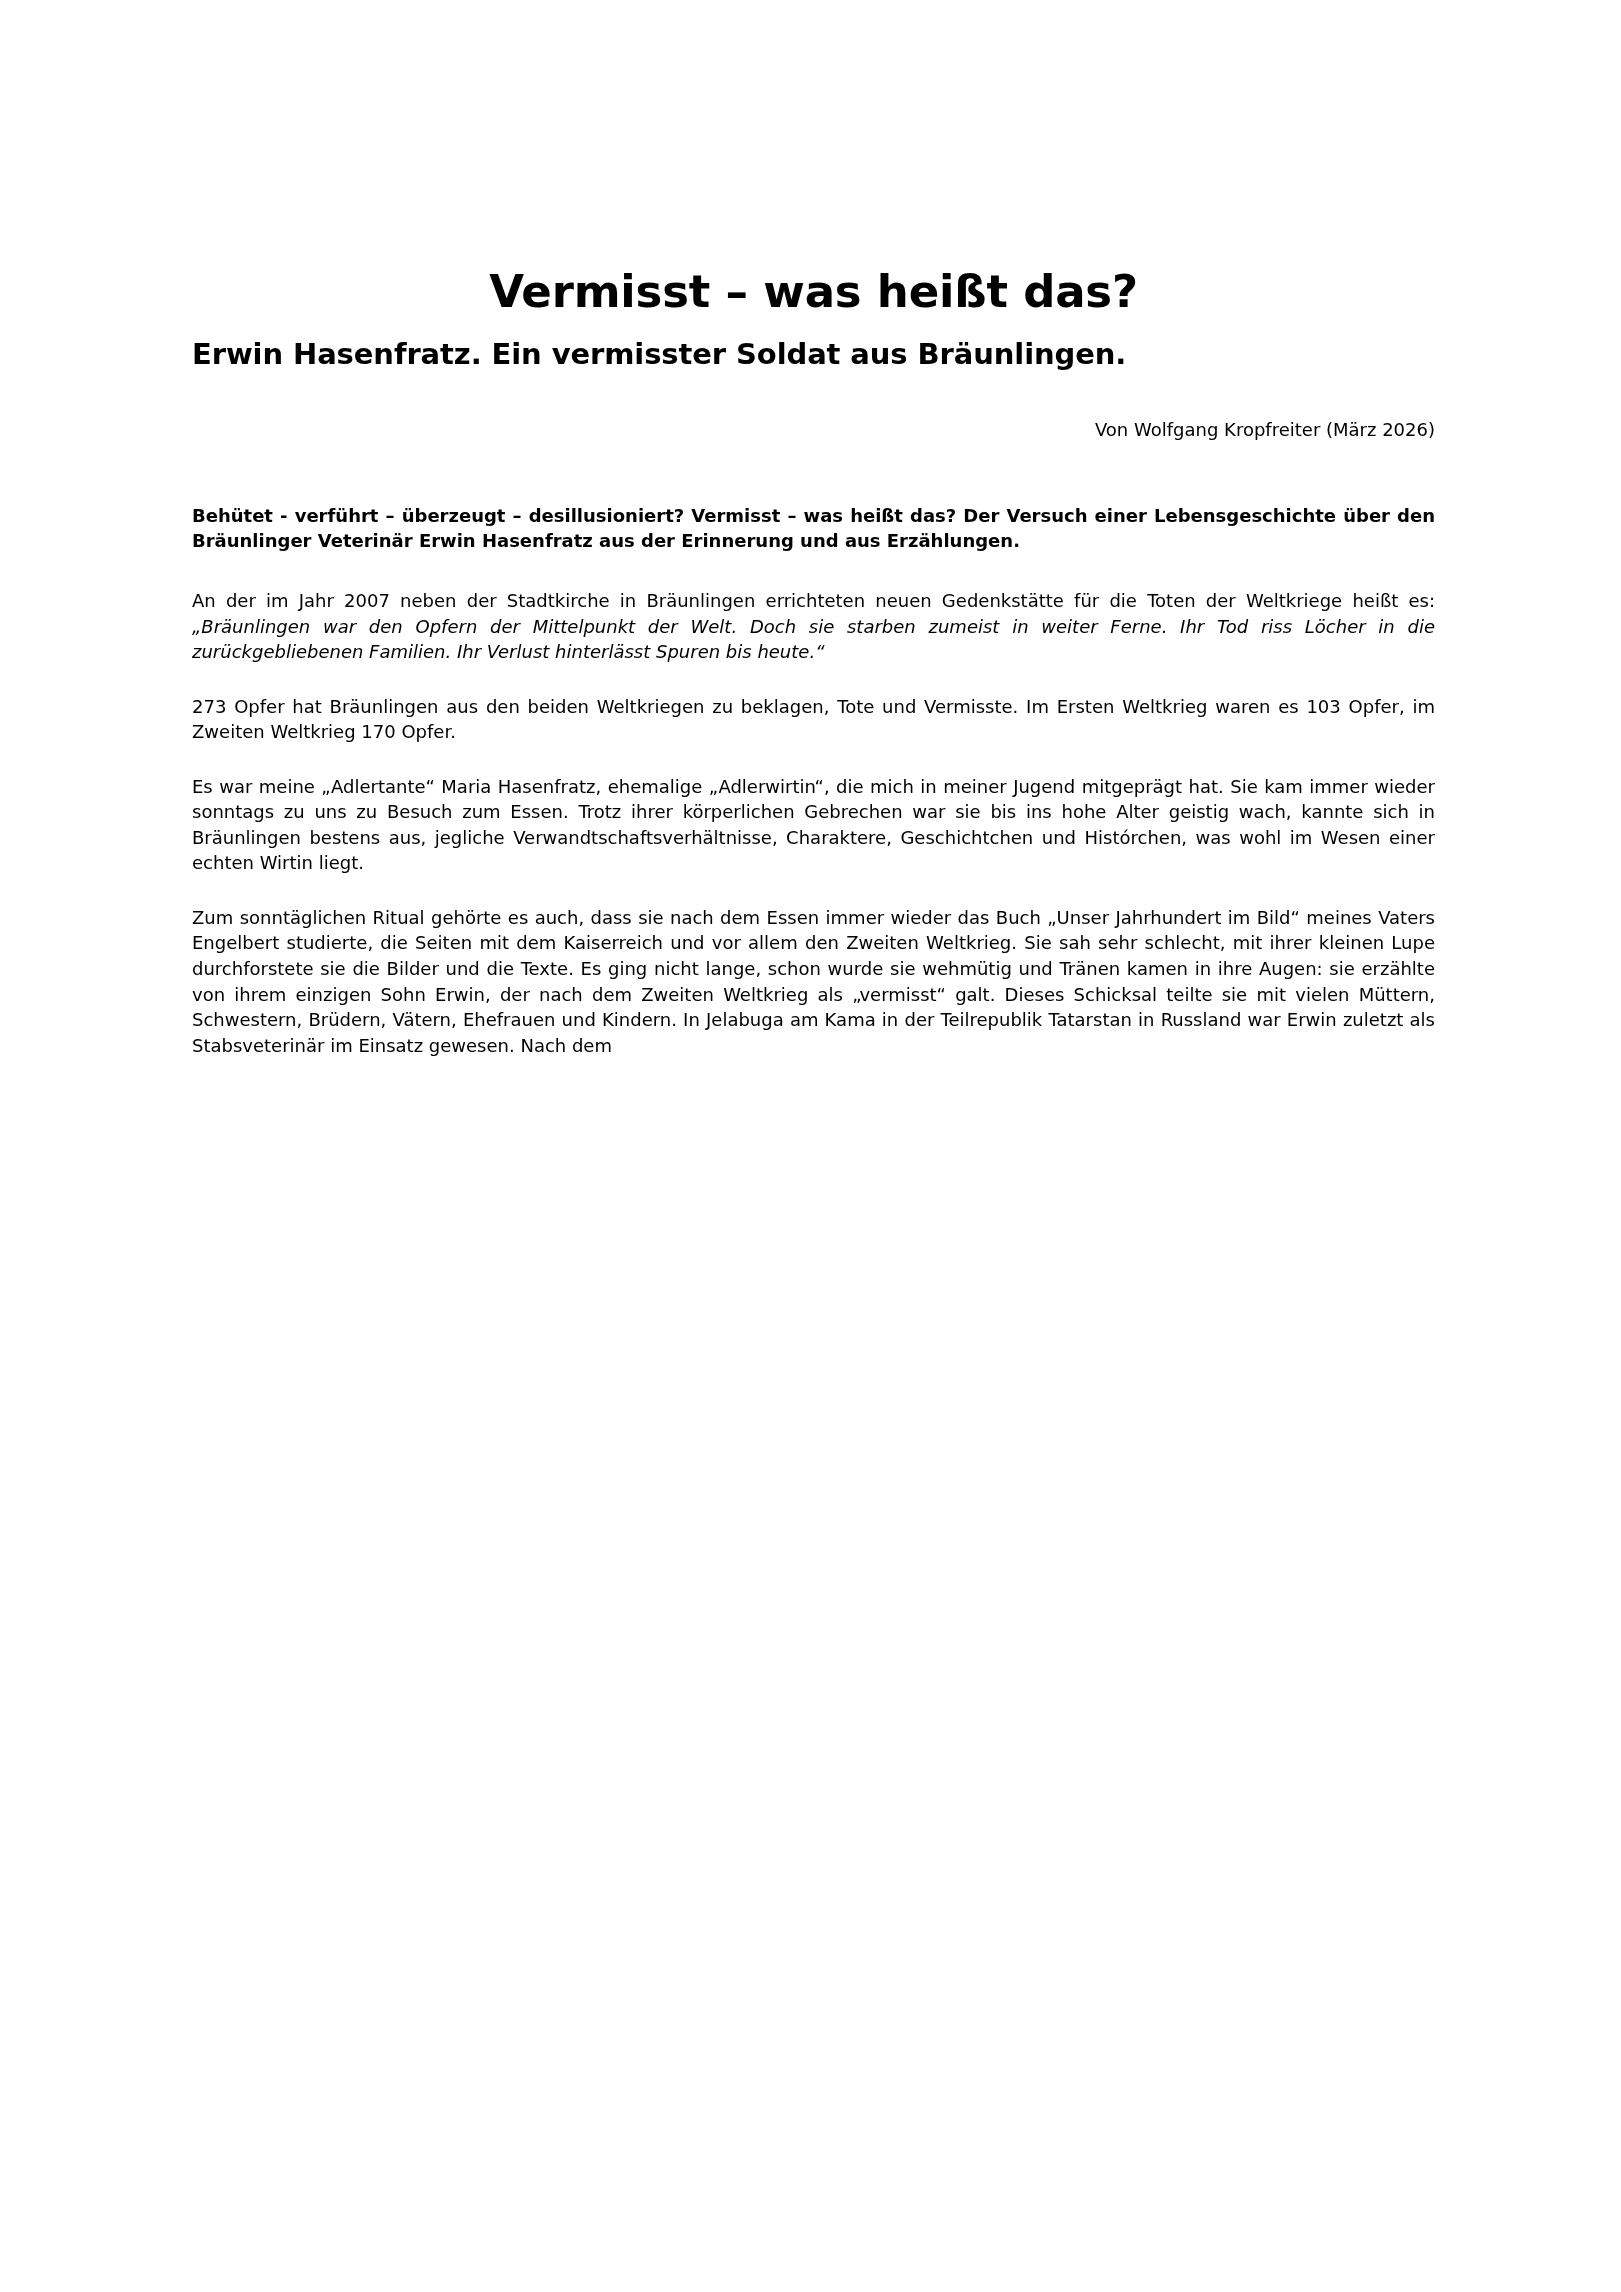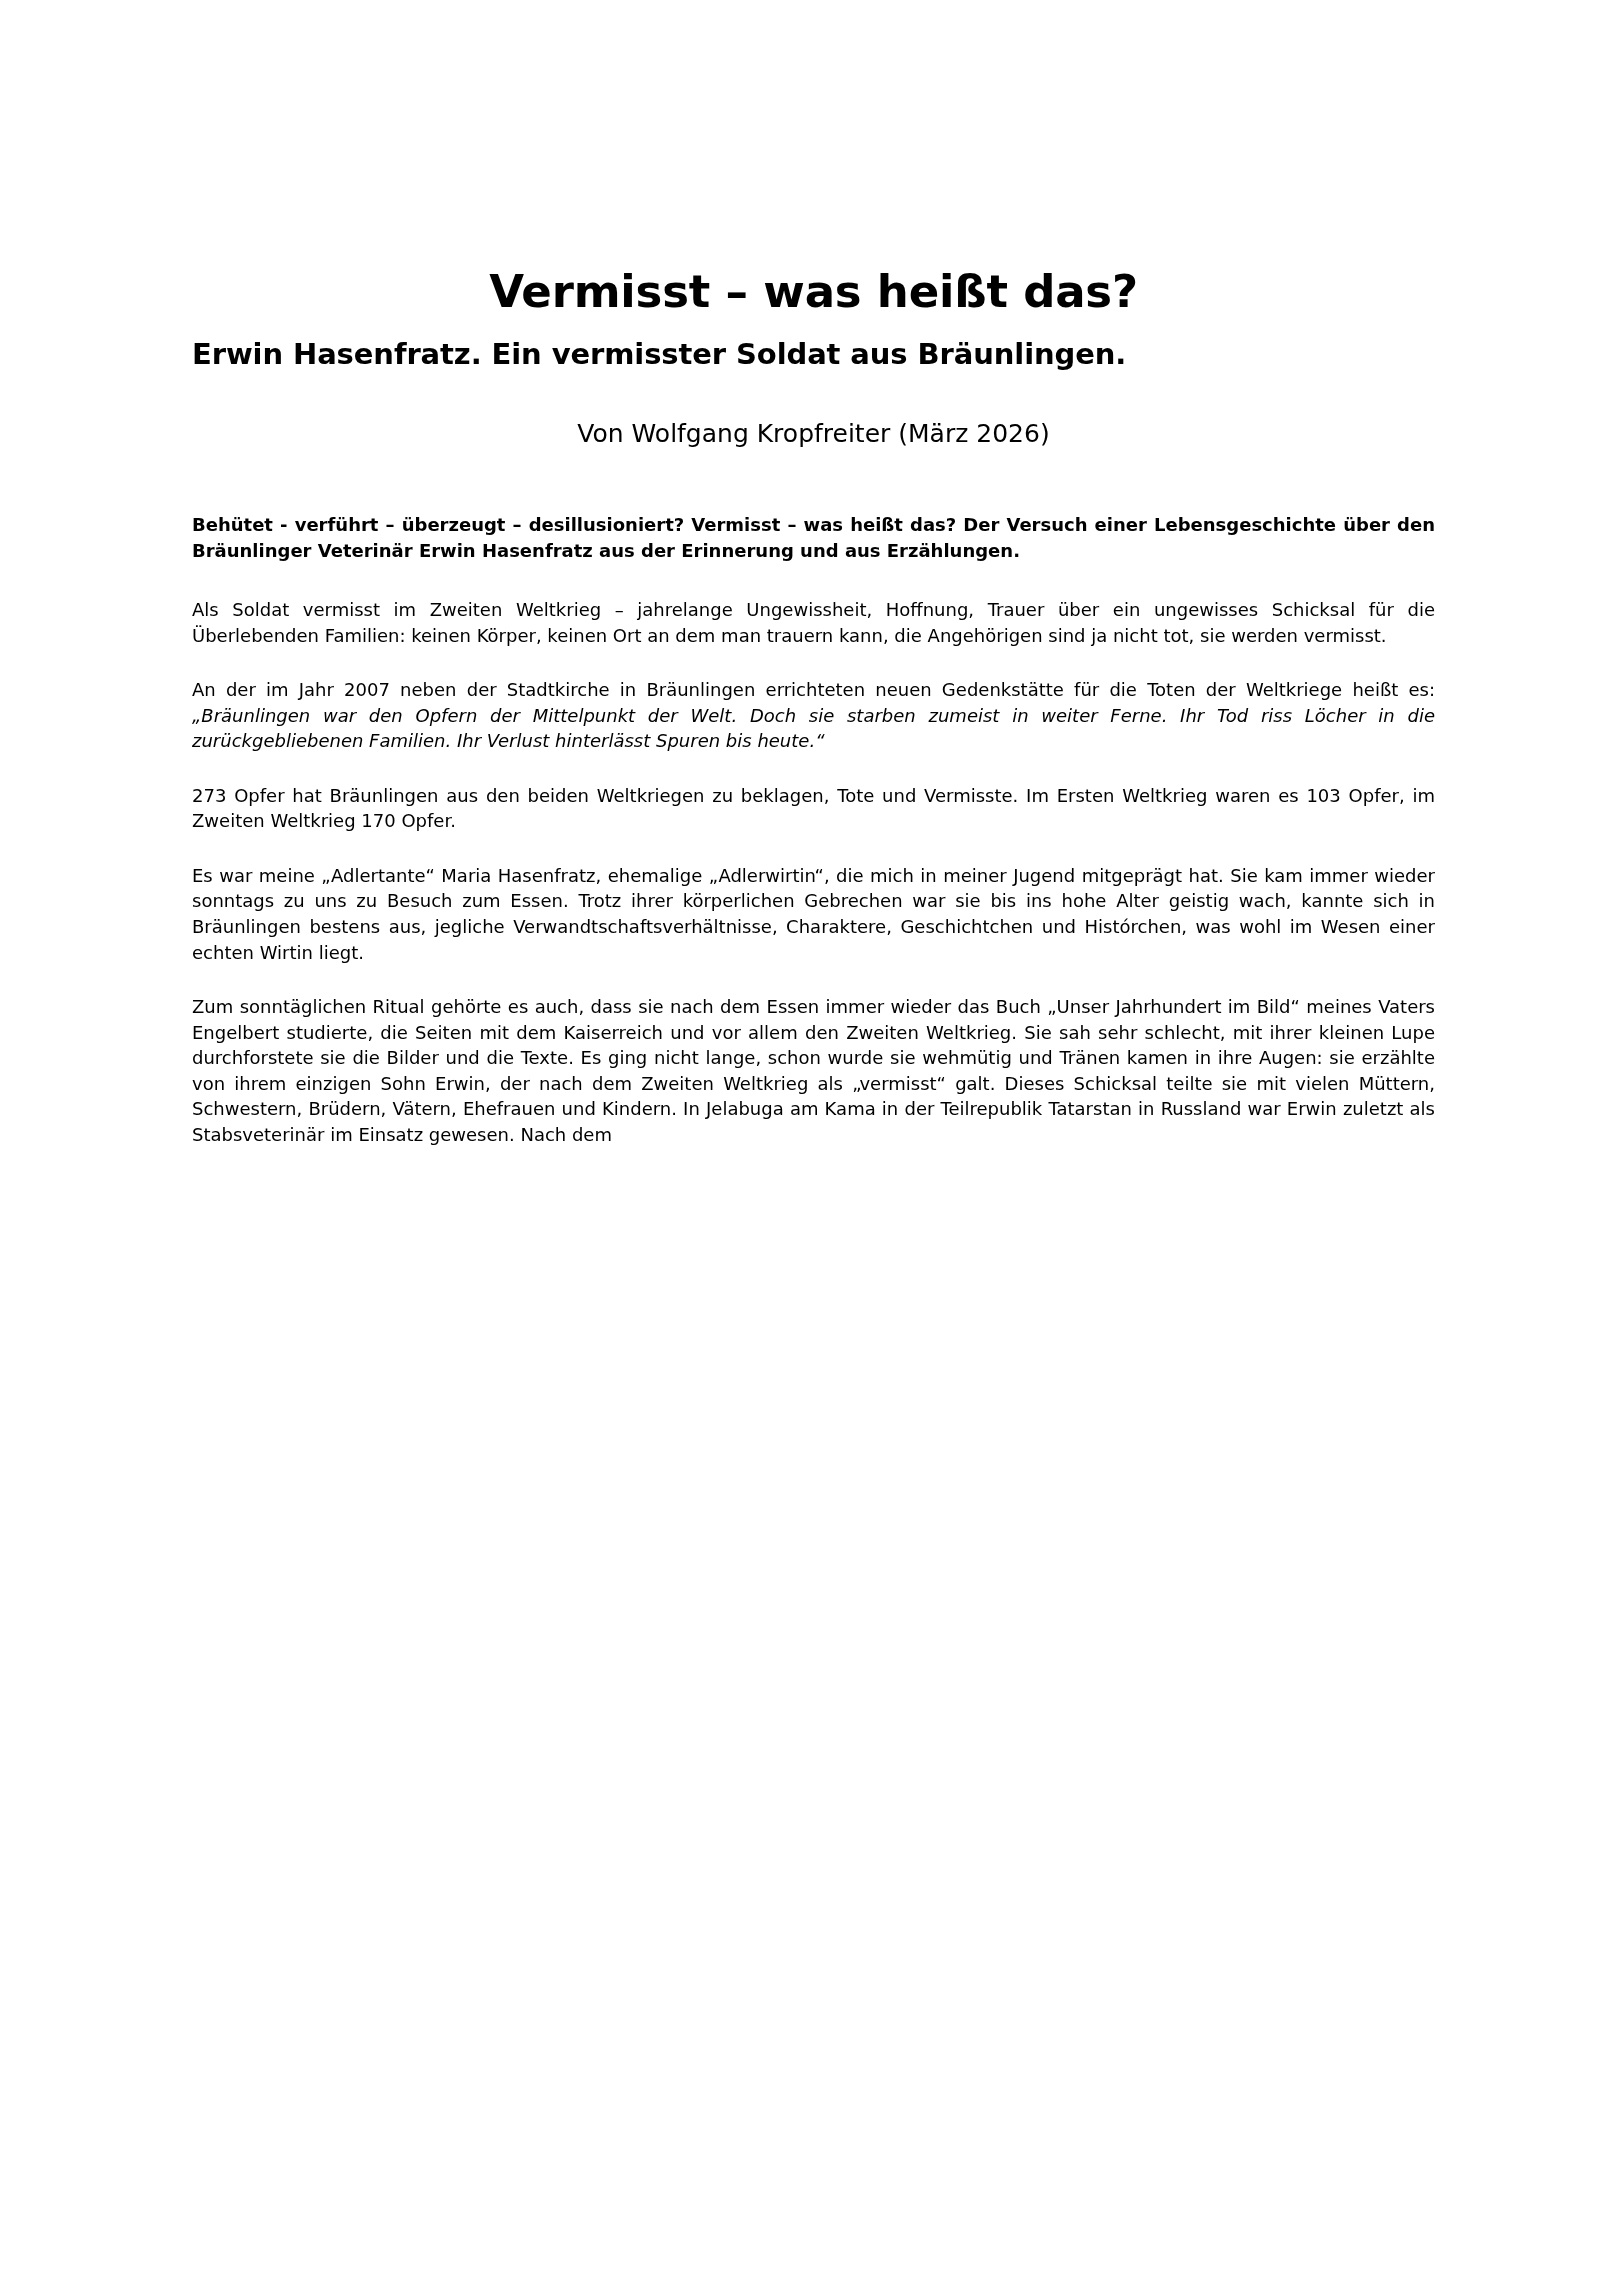--- a/index.html
+++ b/index.html
@@ -51,23 +51,23 @@
     font-size: 29px;
     font-weight: bold;
     text-align: left;
     line-height: 1.2;
     letter-spacing: -0.1px;
   }
 
   .doc-byline {
     margin: 0;
     padding-top: 47px;
-    font-size: 25px;
+    font-size: 18px;
     font-weight: normal;
-    text-align: center;
+    text-align: right;
     line-height: 1.3;
   }
 
   
   .body-block {
     padding-top: 61px;
   }
 
   p.para {
     margin: 0 0 29px 0;
@@ -102,21 +102,20 @@
     <h1 class="doc-title">Vermisst – was heißt das?</h1>
 
     <h2 class="doc-subtitle">Erwin Hasenfratz. Ein vermisster Soldat aus Bräunlingen.</h2>
 
     <p class="doc-byline">Von Wolfgang Kropfreiter (März 2026)</p>
 
     <div class="body-block">
 
       <p class="para lead">Behütet - verführt – überzeugt – desillusioniert? Vermisst – was heißt das? Der Versuch einer Lebensgeschichte über den Bräunlinger Veterinär Erwin Hasenfratz aus der Erinnerung und aus Erzählungen.</p>
 
-      <p class="para">Als Soldat vermisst im Zweiten Weltkrieg – jahrelange Ungewissheit, Hoffnung, Trauer über ein ungewisses Schicksal für die Überlebenden Familien: keinen Körper, keinen Ort an dem man trauern kann, die Angehörigen sind ja nicht tot, sie werden vermisst.</p>
 
       <p class="para"><span>An der im Jahr 2007 neben der Stadtkirche in Bräunlingen errichteten neuen Gedenkstätte für die Toten der Weltkriege heißt es: </span><span class="q-italic">„Bräunlingen war den Opfern der Mittelpunkt der Welt. Doch sie starben zumeist in weiter Ferne. Ihr Tod riss Löcher in die zurückgebliebenen Familien. Ihr Verlust hinterlässt Spuren bis heute.“</span></p>
 
       <p class="para">273 Opfer hat Bräunlingen aus den beiden Weltkriegen zu beklagen, Tote und Vermisste. Im Ersten Weltkrieg waren es 103 Opfer, im Zweiten Weltkrieg 170 Opfer.</p>
 
       <p class="para">Es war meine „Adlertante“ Maria Hasenfratz, ehemalige „Adlerwirtin“, die mich in meiner Jugend mitgeprägt hat. Sie kam immer wieder sonntags zu uns zu Besuch zum Essen. Trotz ihrer körperlichen Gebrechen war sie bis ins hohe Alter geistig wach, kannte sich in Bräunlingen bestens aus, jegliche Verwandtschaftsverhältnisse, Charaktere, Geschichtchen und Histórchen, was wohl im Wesen einer echten Wirtin liegt.</p>
 
       <p class="para">Zum sonntäglichen Ritual gehörte es auch, dass sie nach dem Essen immer wieder das Buch „Unser Jahrhundert im Bild“ meines Vaters Engelbert studierte, die Seiten mit dem Kaiserreich und vor allem den Zweiten Weltkrieg. Sie sah sehr schlecht, mit ihrer kleinen Lupe durchforstete sie die Bilder und die Texte. Es ging nicht lange, schon wurde sie wehmütig und Tränen kamen in ihre Augen: sie erzählte von ihrem einzigen Sohn Erwin, der nach dem Zweiten Weltkrieg als „vermisst“ galt. Dieses Schicksal teilte sie mit vielen Müttern, Schwestern, Brüdern, Vätern, Ehefrauen und Kindern. In Jelabuga am Kama in der Teilrepublik Tatarstan in Russland war Erwin zuletzt als Stabsveterinär im Einsatz gewesen. Nach dem</p>
 
     </div>

